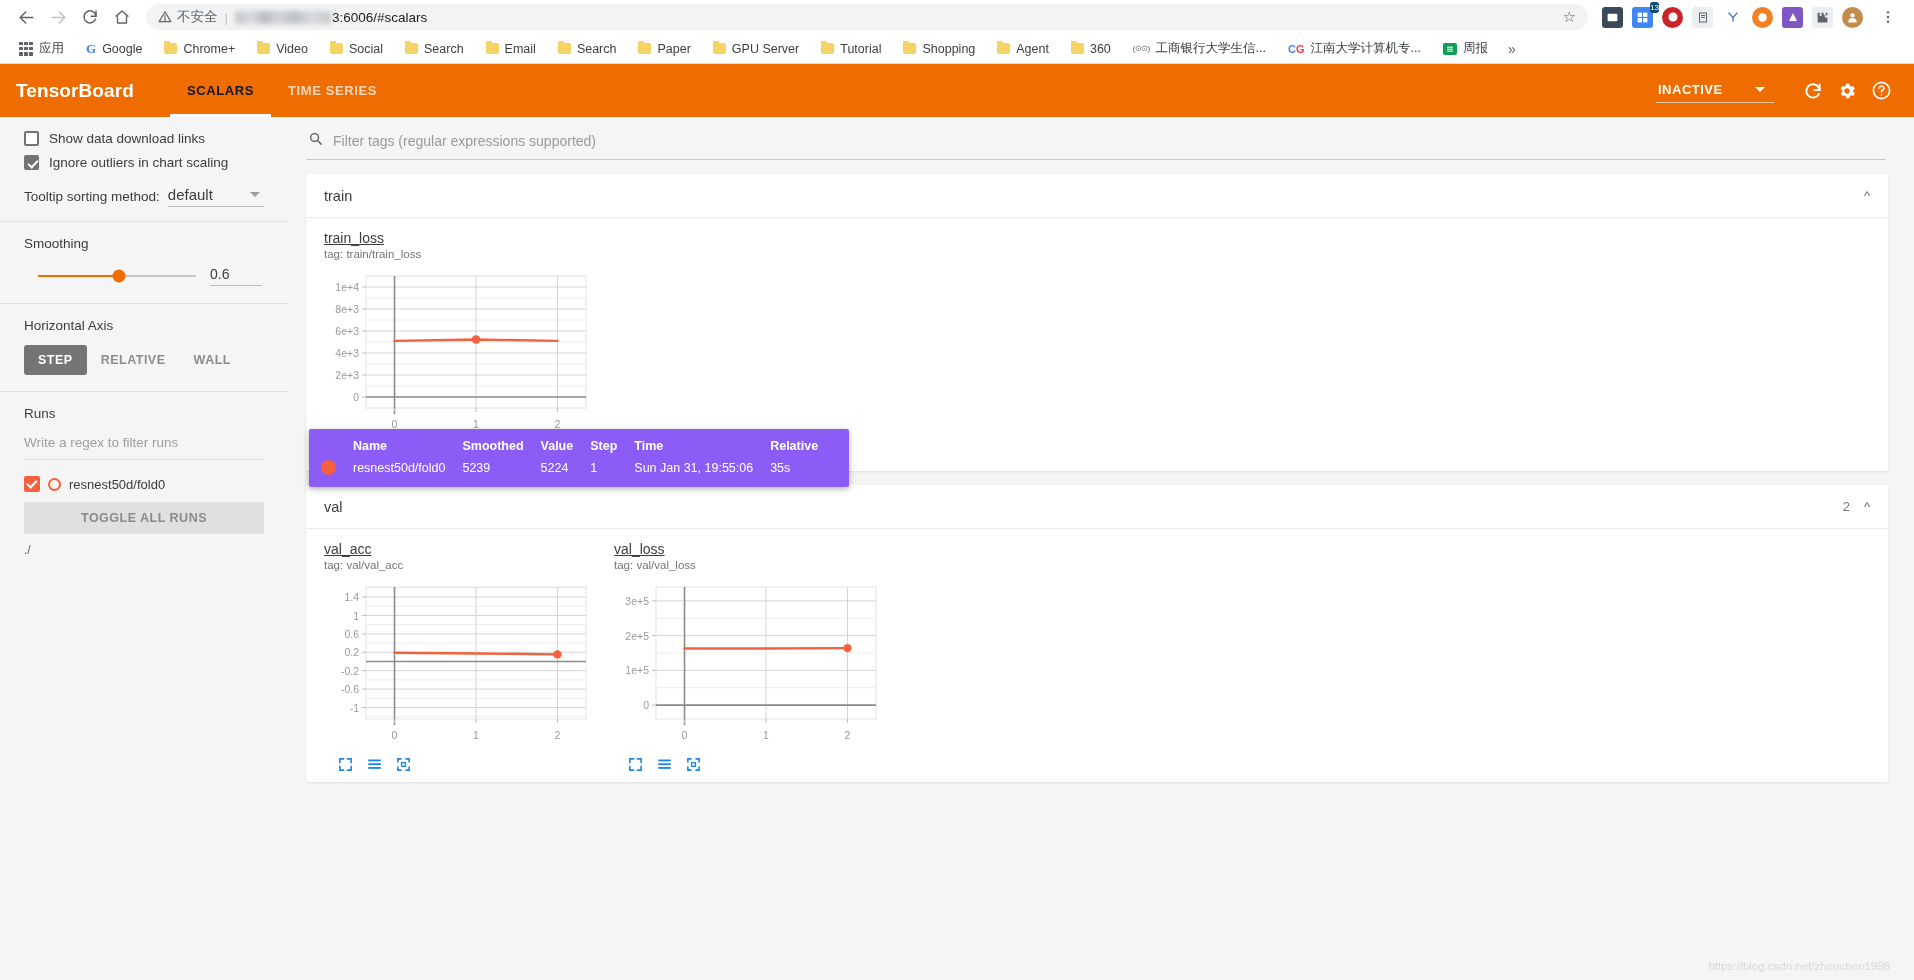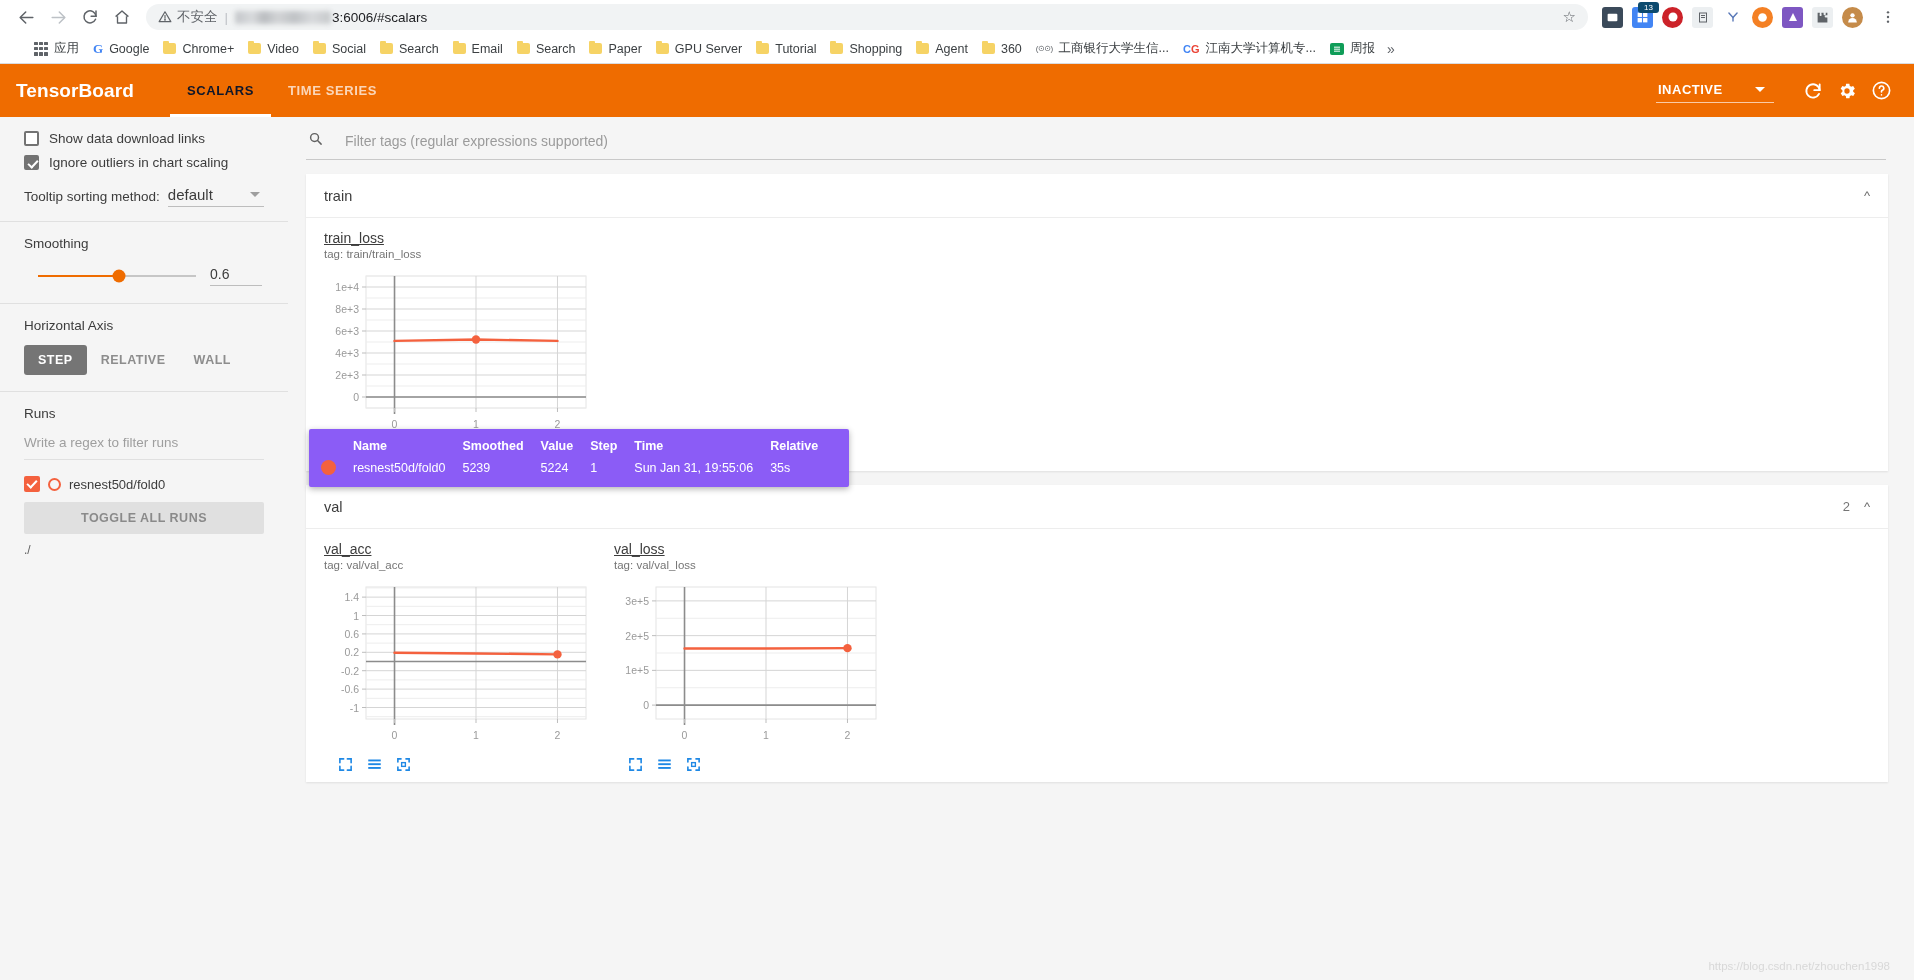--- a/index.html
+++ b/index.html
@@ -36,21 +36,21 @@
     background:linear-gradient(90deg,#c3c6c9 0%,#d9dbdd 18%,#b9bcbf 30%,#d2d4d6 45%,#bfc2c5 62%,#d8dadc 80%,#c6c9cb 100%);
     filter:blur(2.4px); border-radius:2px; vertical-align:-2px; margin-right:1px;
   }
   .url-text { white-space:nowrap; color:#202124; }
   .omni-right { margin-left:auto; display:flex; align-items:center; gap:2px; }
   .ext-icons { display:flex; align-items:center; gap:9px; padding-left:6px; }
   .ext { width:21px; height:21px; border-radius:3px; display:flex; align-items:center; justify-content:center;
          font-size:10px; color:#fff; position:relative; flex:0 0 auto;}
 
   .bookmarks-bar {
-    height:30px; display:flex; align-items:center; padding:0 27px; gap:0;
+    height:30px; display:flex; align-items:center; padding:0 12px; gap:8px;
     border-bottom:1px solid #dadce0; background:#fff;
     font-size:12.5px; color:#3c4043; white-space:nowrap; overflow:hidden;
   }
   .bm { display:flex; align-items:center; gap:6px; padding:3px 7px; border-radius:4px; flex:0 0 auto; }
   .bm-label { font-size:12.5px; color:#3c4043; }
   .folder-icon {
     width:13px; height:11px; background:#f6d365; border-radius:1px 2px 2px 2px; position:relative; flex:0 0 auto;
   }
   .folder-icon:before {
     content:""; position:absolute; top:-2.5px; left:0; width:6px; height:3px;
@@ -152,21 +152,21 @@
   }
   .run-name { font-size:13px; color:#3c3c3c; }
   .toggle-all {
     background:#e0e0e0; color:#8a8a8a; font-size:12.5px; font-weight:bold; letter-spacing:0.5px;
     text-align:center; padding:9px 0; border-radius:2px; margin-top:10px;
   }
   .logdir { font-size:12px; color:#616161; margin-top:9px; }
 
   
   .main { flex:1 1 auto; background:#f5f5f5; padding:0 26px 0 18px; overflow:hidden; position:relative; }
-  .filter-row { display:flex; align-items:center; gap:22px; padding:14px 0 9px 2px; border-bottom:1px solid #c9c9c9; margin-right:2px;}
+  .filter-row { display:flex; align-items:center; gap:10px; padding:14px 0 9px 2px; border-bottom:1px solid #c9c9c9; margin-right:2px;}
   .filter-placeholder { font-size:14px; color:#9b9b9b; }
 
   .card {
     background:#fff; margin-top:14px; box-shadow:0 1px 2px rgba(0,0,0,0.09);
   }
   .card-header {
     height:44px; display:flex; align-items:center; padding:0 18px; font-size:14.5px; color:#3c3c3c;
     border-bottom:1px solid #ededed;
   }
   .card-header-right { margin-left:auto; display:flex; align-items:center; gap:14px; color:#757575; font-size:13px; }
@@ -250,21 +250,21 @@
             <rect x="3" y="5" width="18" height="14" rx="2"></rect>
           </svg>
       </span>
       <span class="ext" style="background:#4285f4; position:relative;">
         <svg width="13" height="13" viewBox="0 0 24 24" fill="#fff">
             <rect x="3" y="3" width="8" height="8"></rect>
             <rect x="13" y="3" width="8" height="8"></rect>
             <rect x="3" y="13" width="8" height="8"></rect>
             <rect x="13" y="13" width="8" height="8"></rect>
           </svg>
-        <span style="position:absolute;top:-5px;right:-6px;background:#0c4a6e;color:#fff;font-size:8px;border-radius:3px;padding:0 6px;line-height:11px;">13</span>
+        <span style="position:absolute;top:-5px;right:-6px;background:#0c4a6e;color:#fff;font-size:8px;border-radius:3px;padding:0 0;line-height:11px;">13</span>
       </span>
       <span class="ext" style="background:#cc2229;border-radius:50%;">
         <svg width="12" height="12" viewBox="0 0 24 24" fill="#fff">
             <circle cx="12" cy="12" r="9"></circle>
           </svg>
       </span>
       <span class="ext" style="background:#eceff1;">
         <svg width="12" height="13" viewBox="0 0 24 24" fill="none" stroke="#5f6368" stroke-width="2">
             <rect x="5" y="3" width="14" height="18"></rect>
             <line x1="8" y1="8" x2="16" y2="8"></line>

